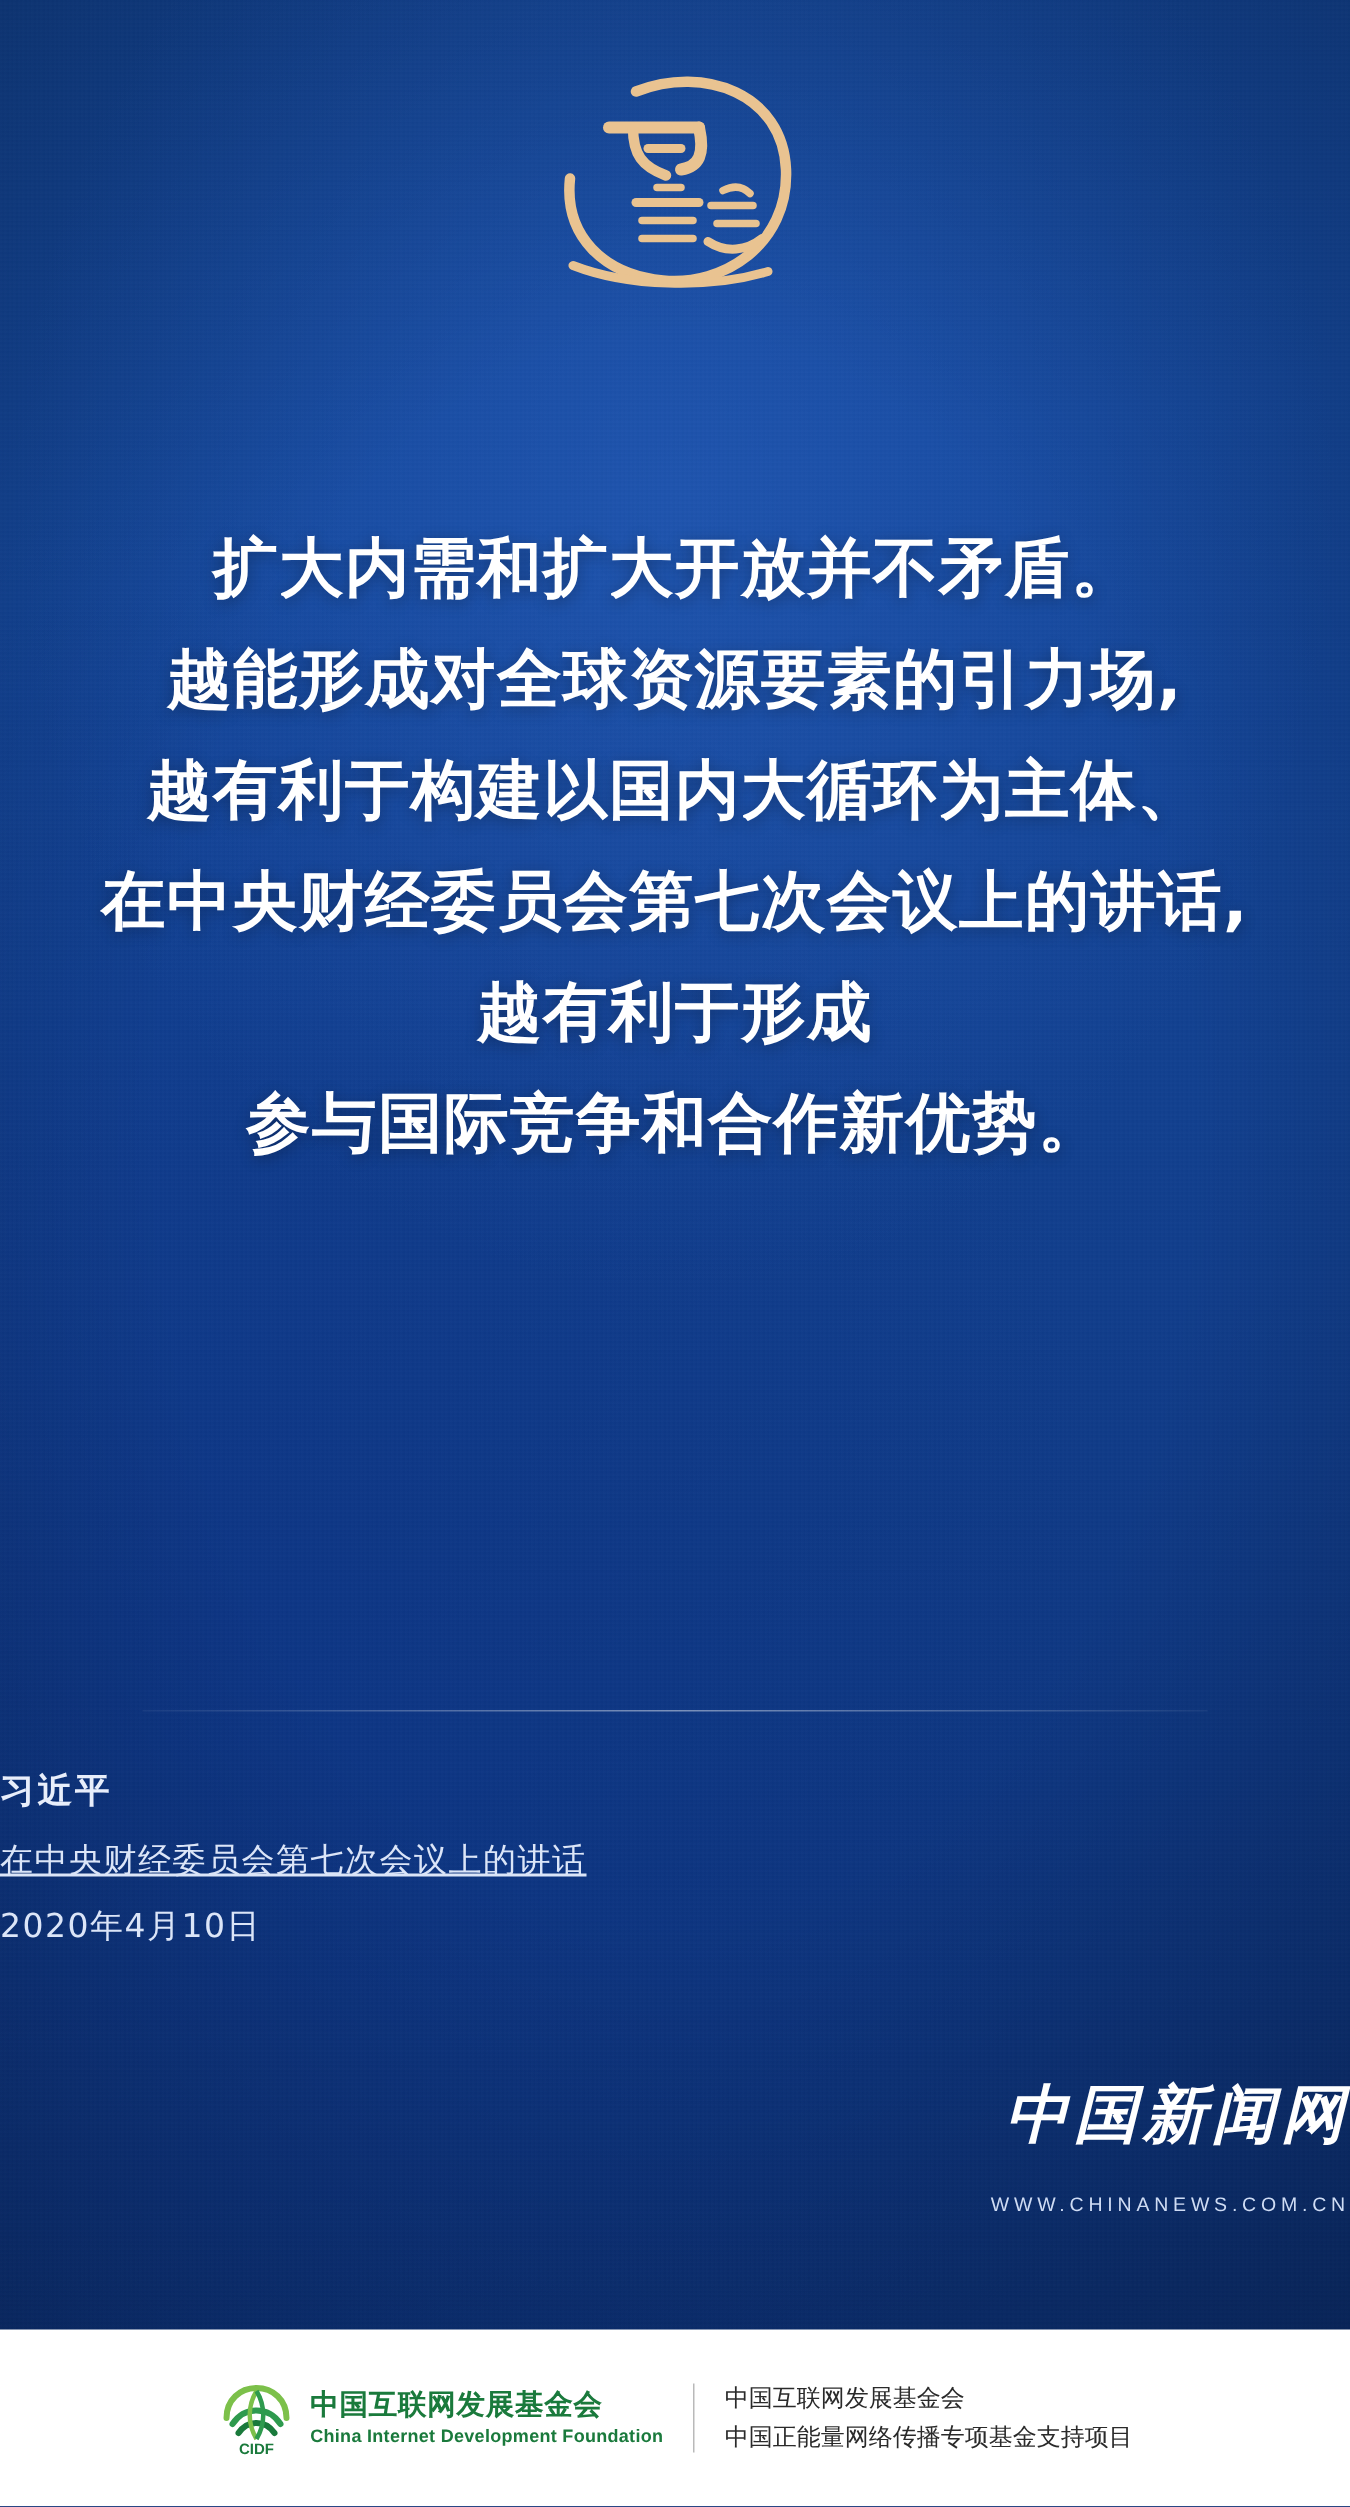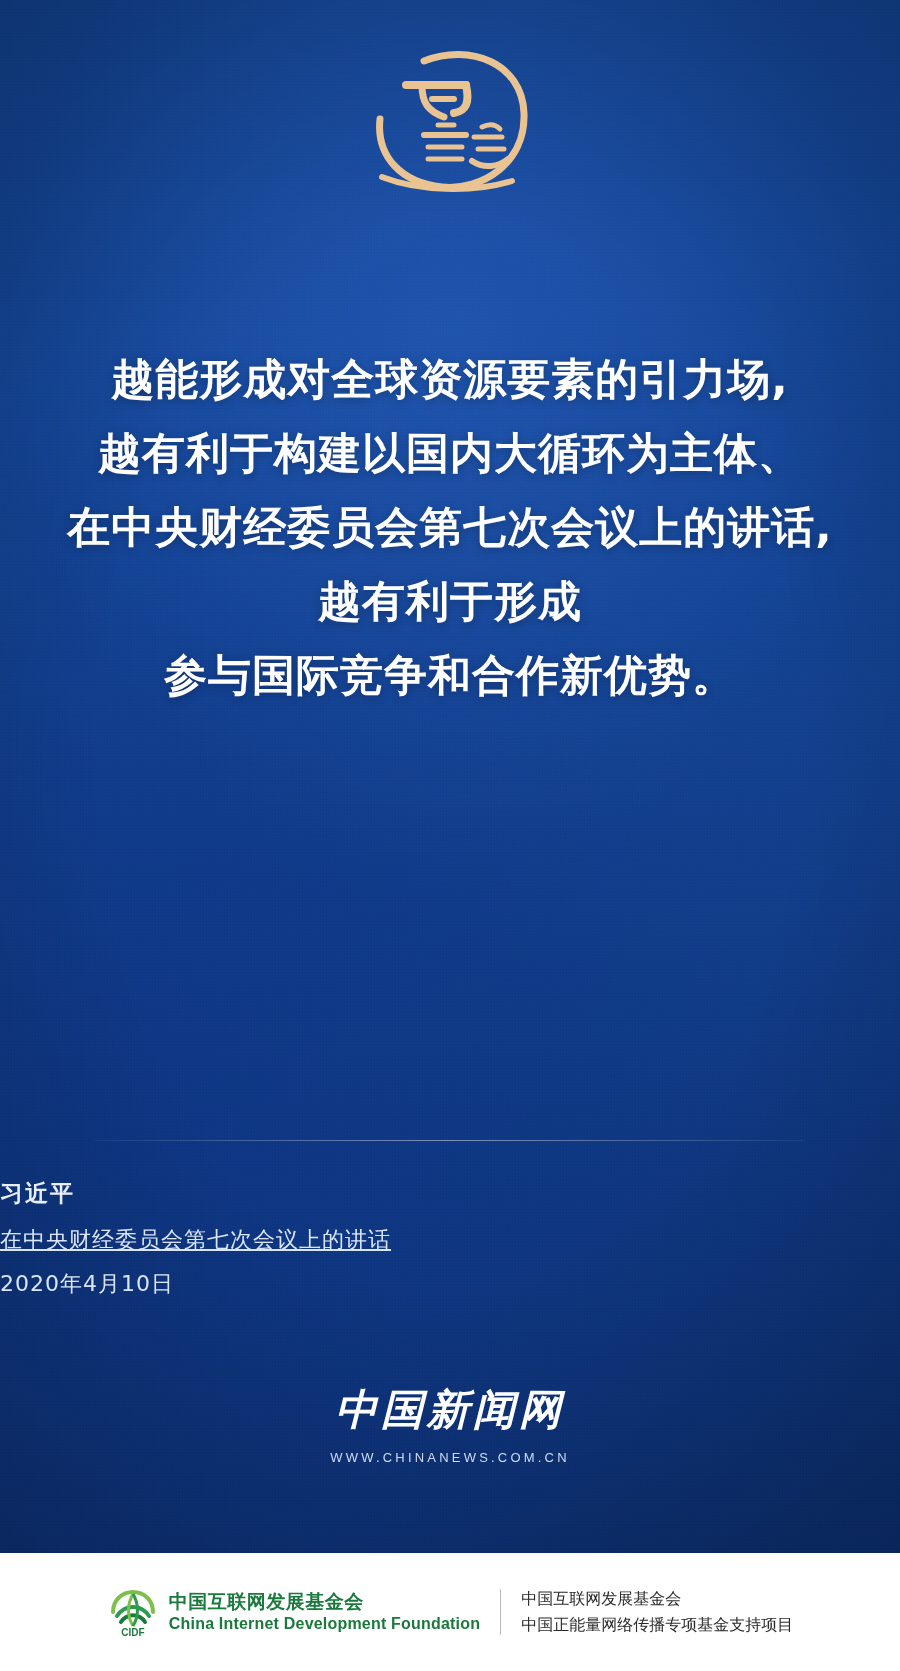--- a/index.html
+++ b/index.html
@@ -109,32 +109,32 @@
     letter-spacing: 1px;
     color: #dbe5f8;
   }
 
   
   .cn-logo {
     position: absolute;
     top: 1382px;
     left: 0;
     right: 0;
-    text-align: center;
+    text-align: right;
   }
   .cn-logo .name {
     font-family: "DejaVu Serif", "Liberation Serif", serif;
     font-style: italic;
     font-weight: bold;
     font-size: 42px;
     color: #ffffff;
     letter-spacing: 4px;
   }
   .cn-logo .url {
-    margin-top: 12px;
+    margin-top: 24px;
     font-family: "Liberation Sans", sans-serif;
     font-size: 13px;
     letter-spacing: 3.2px;
     color: #cfdcf4;
   }
 
   
   .footer {
     position: absolute;
     left: 0;
@@ -165,21 +165,21 @@
     font-family: "DejaVu Sans", "Liberation Sans", sans-serif;
     font-weight: bold;
     font-size: 19px;
     color: #1a7a3c;
     letter-spacing: .5px;
     line-height: 1.15;
   }
   .cidf-text .en {
     font-family: "Liberation Sans", sans-serif;
     font-weight: bold;
-    font-size: 16px;
+    font-size: 12px;
     color: #1a7a3c;
     letter-spacing: .2px;
     margin-top: 3px;
   }
   .divider {
     width: 1px;
     height: 46px;
     background: #b9b9b9;
   }
   .footer-lines {
@@ -216,20 +216,21 @@
         <path d="M116 108 L142 108" fill="none" stroke="#e9c391" stroke-width="5" stroke-linecap="round"></path>
         <path d="M120 86 C128 82 134 84 138 88" fill="none" stroke="#e9c391" stroke-width="5" stroke-linecap="round"></path>
         <path d="M110 120 C122 128 136 126 146 118" fill="none" stroke="#e9c391" stroke-width="6" stroke-linecap="round"></path>
 
         <path d="M20 136 C56 150 110 152 150 140" fill="none" stroke="#e9c391" stroke-width="6" stroke-linecap="round"></path>
       </svg>
     </div>
   </div>
 
   <div class="quote">
+    <div class="line">扩大内需和扩大开放并不矛盾。</div>
     <div class="line">越能形成对全球资源要素的引力场,</div>
     <div class="line">越有利于构建以国内大循环为主体、</div>
     <div class="line">在中央财经委员会第七次会议上的讲话,</div>
     <div class="line">越有利于形成</div>
     <div class="line">参与国际竞争和合作新优势。</div>
   </div>
 
   <div class="rule"></div>
 
   <div class="attribution">

